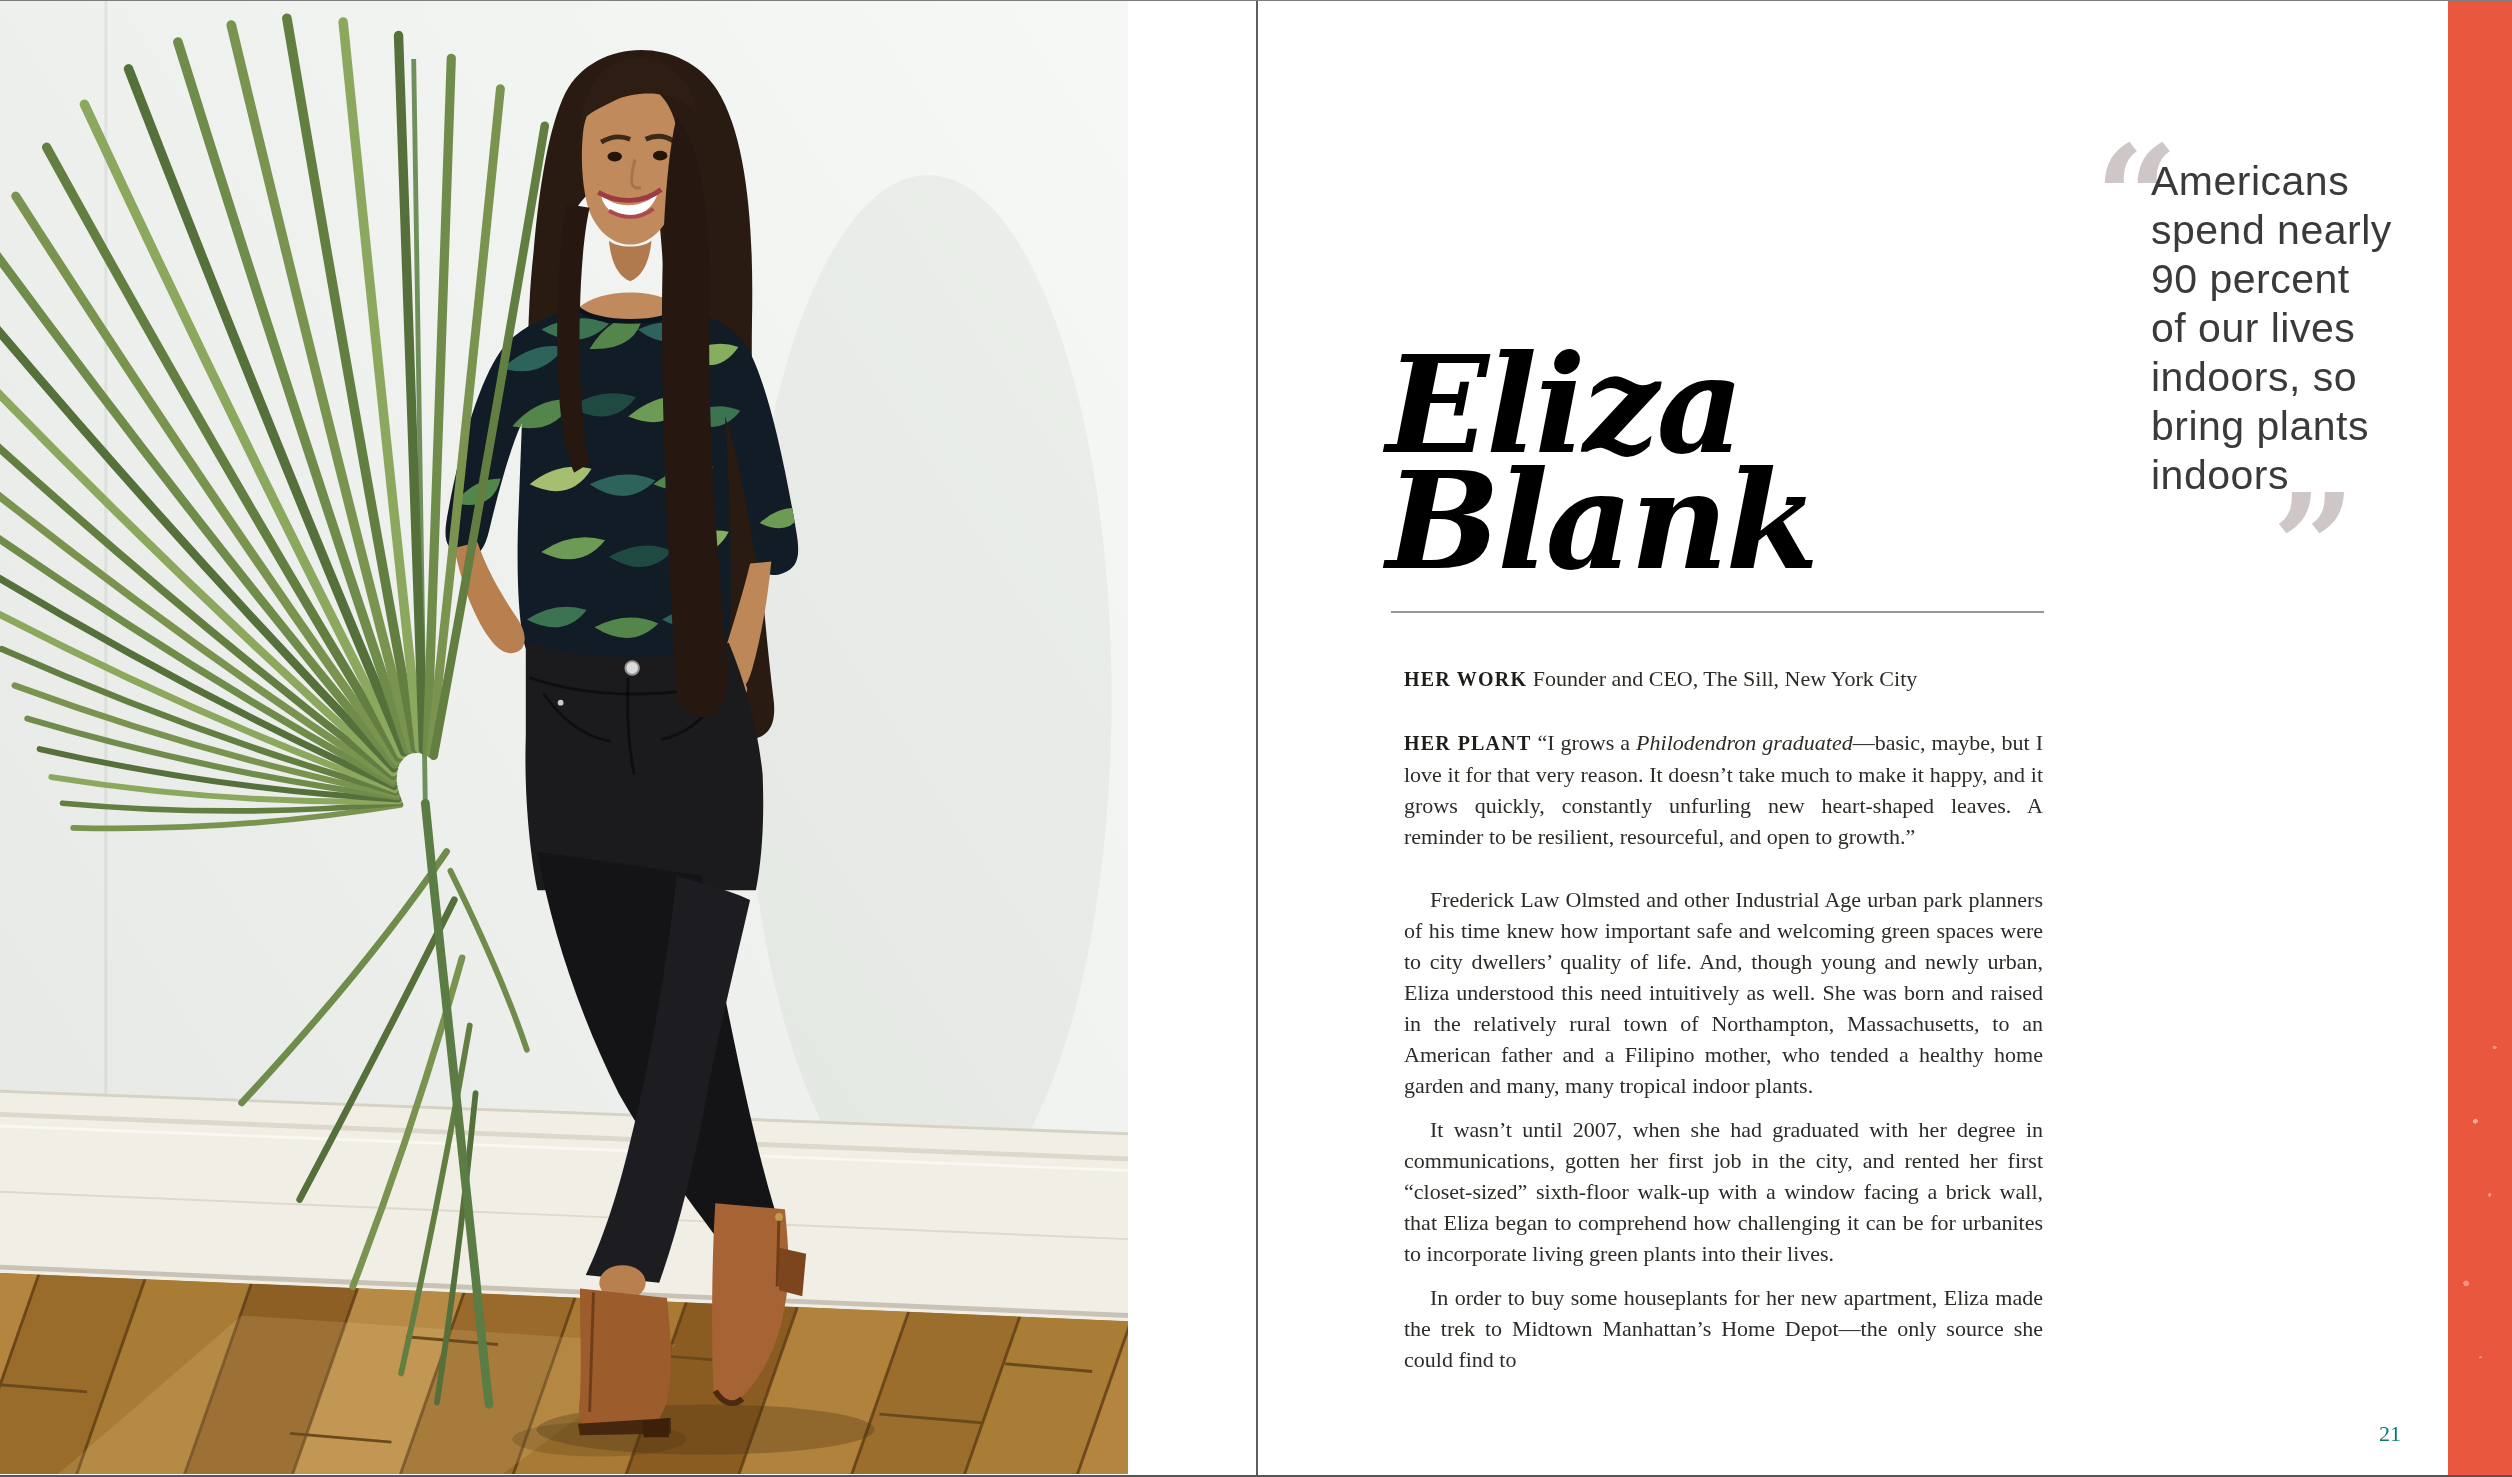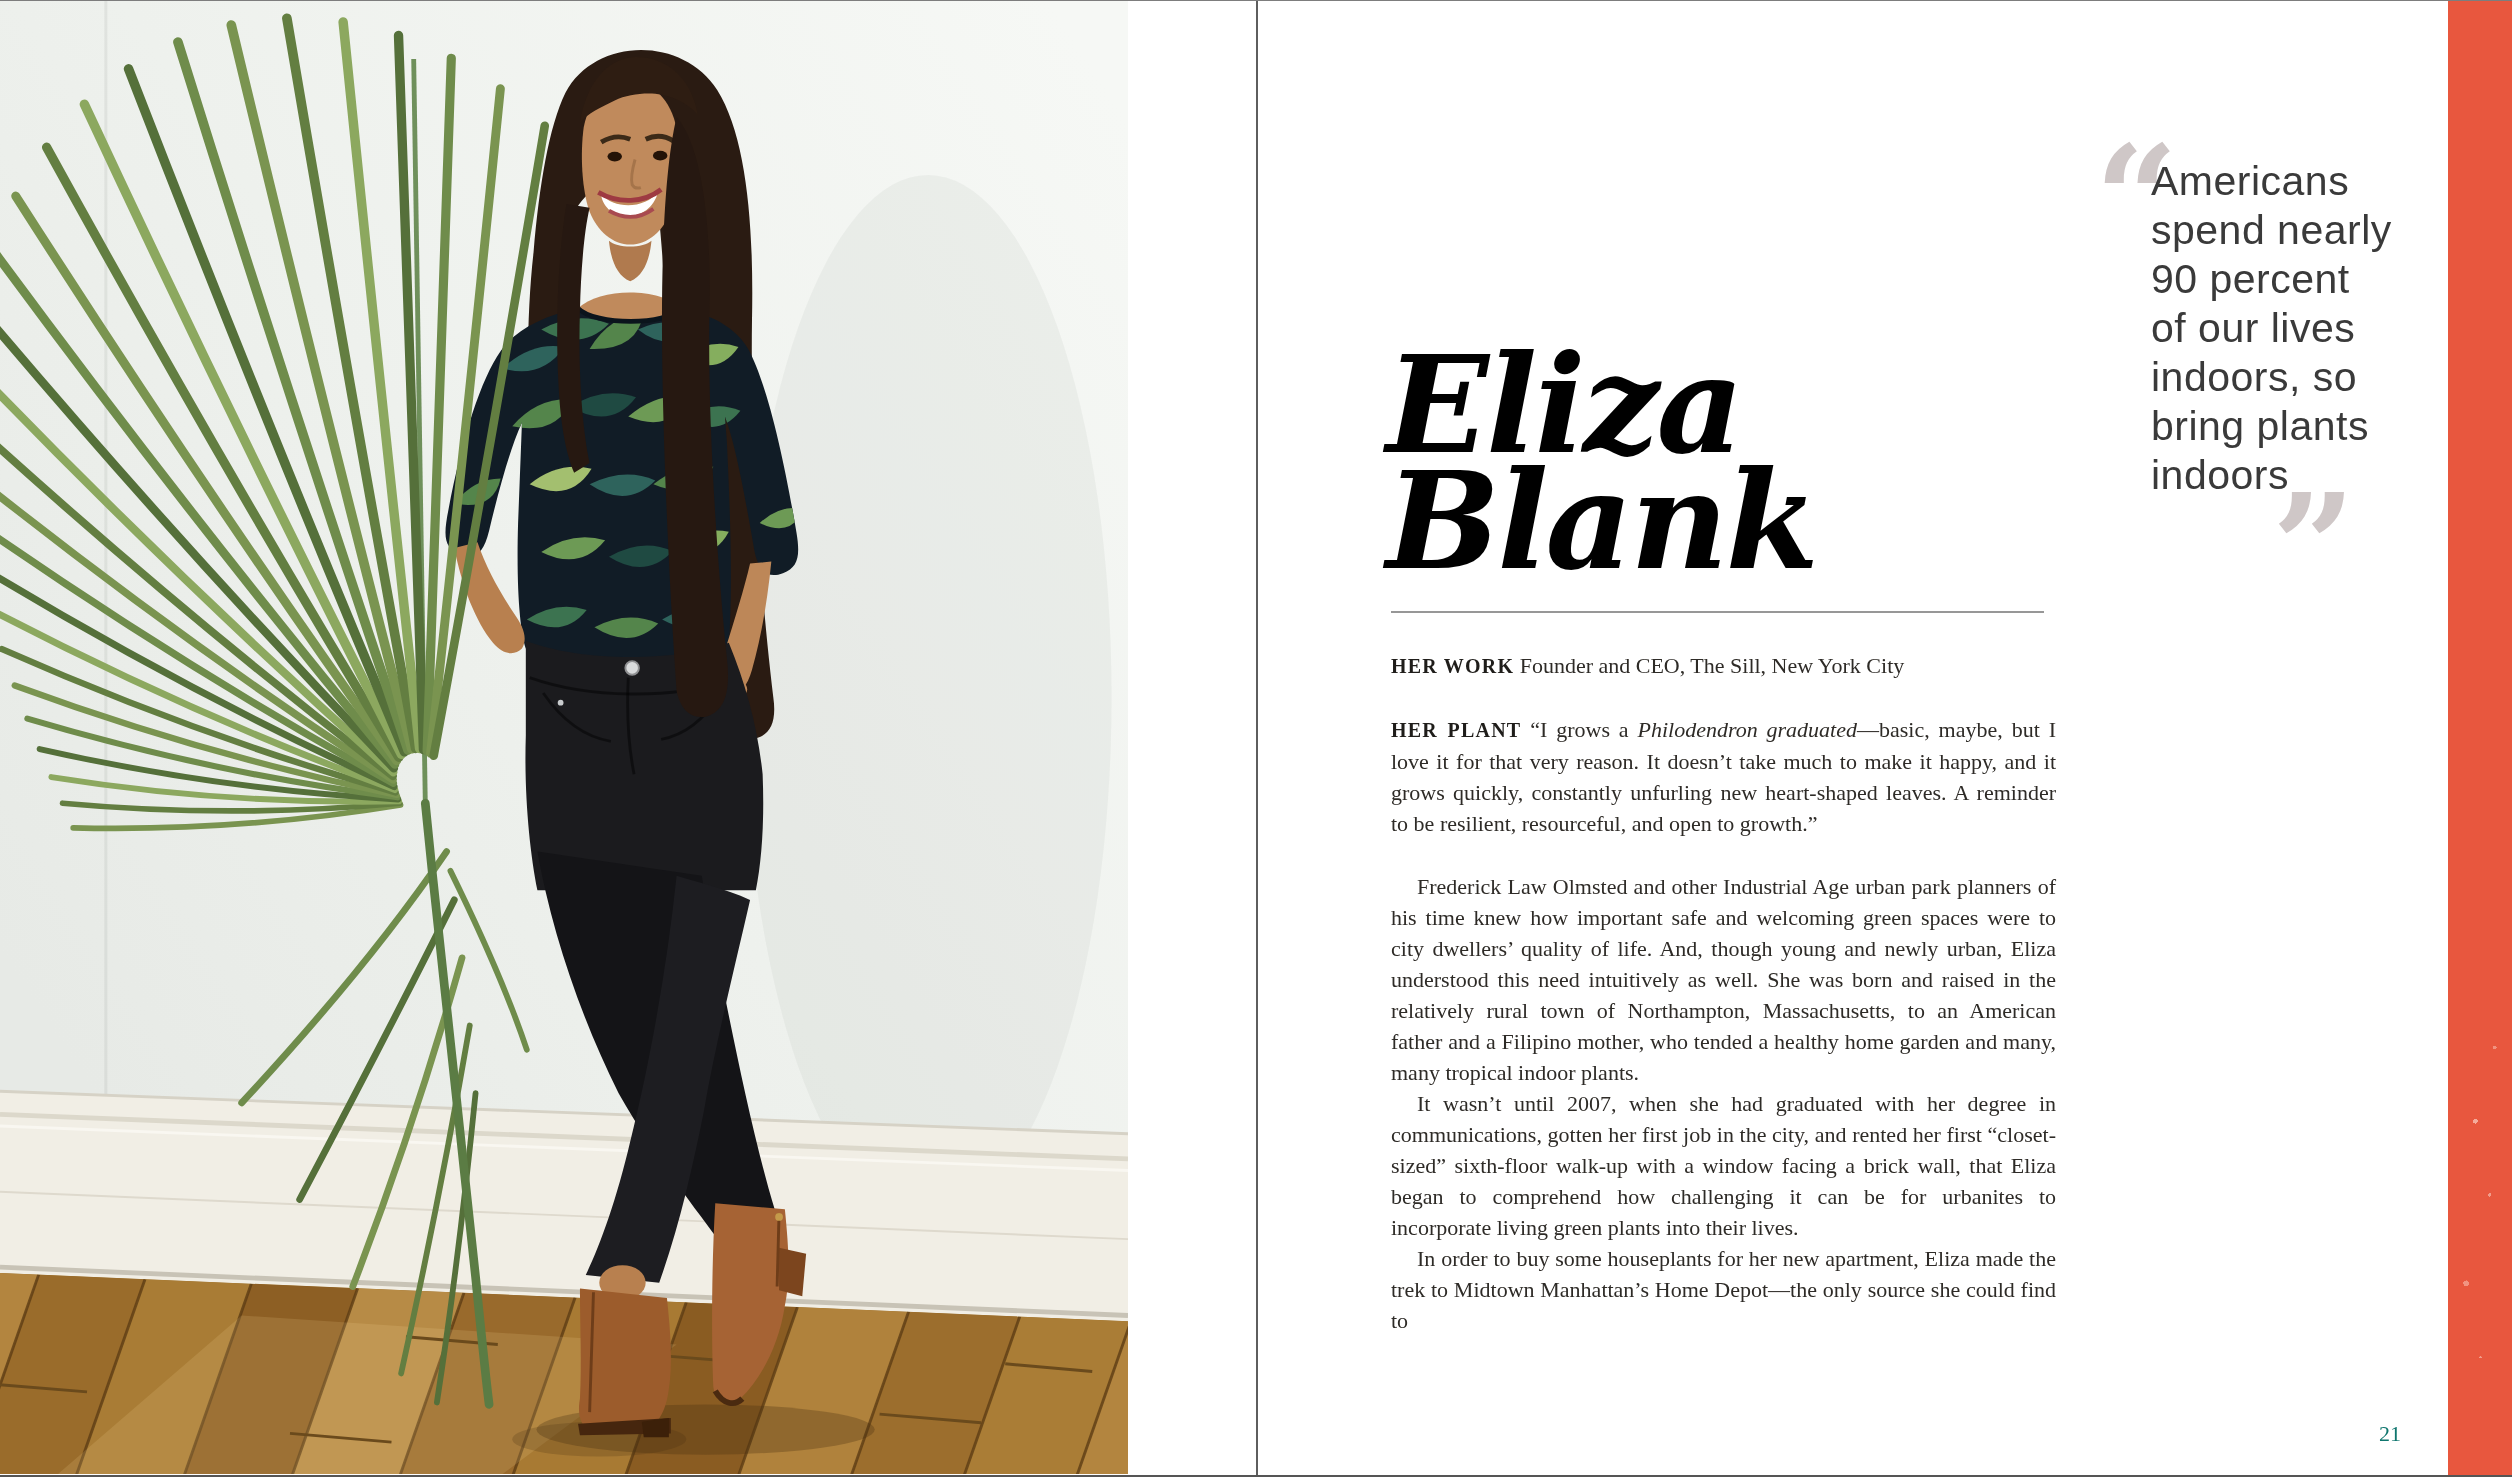--- a/index.html
+++ b/index.html
@@ -17,21 +17,21 @@
     position:absolute; left:1386px; top:346px; margin:0;
     font-family:"DejaVu Serif", serif; font-style:italic; font-weight:700;
     font-size:135px; line-height:116px; letter-spacing:-2.9px; color:#000000;
   }
   .rule { position:absolute; left:1391px; top:610px; width:653px; height:1.9px; background:#979797; }
 
   .body-col {
     position:absolute; left:1391px; top:649px; width:665px;
     font-size:22px; line-height:31px; color:#2e2b27; text-align:justify;
   }
-  .para { margin:0; }
+  .para { margin:13px; }
   .para.gap { margin-bottom:32px; }
   .para.ind { text-indent:26px; }
   .label { font-weight:bold; letter-spacing:1.2px; font-size:20px; color:#1f1d1a; }
   .it { font-style:italic; }
 
   .pullquote { position:absolute; left:2087px; top:101px; width:329px; height:502px; }
   .q-text {
     position:absolute; left:64px; top:55px; width:263px;
     font-family:Liberation Sans, sans-serif; font-weight:300;
     font-size:41px; line-height:49px; letter-spacing:0.5px;

